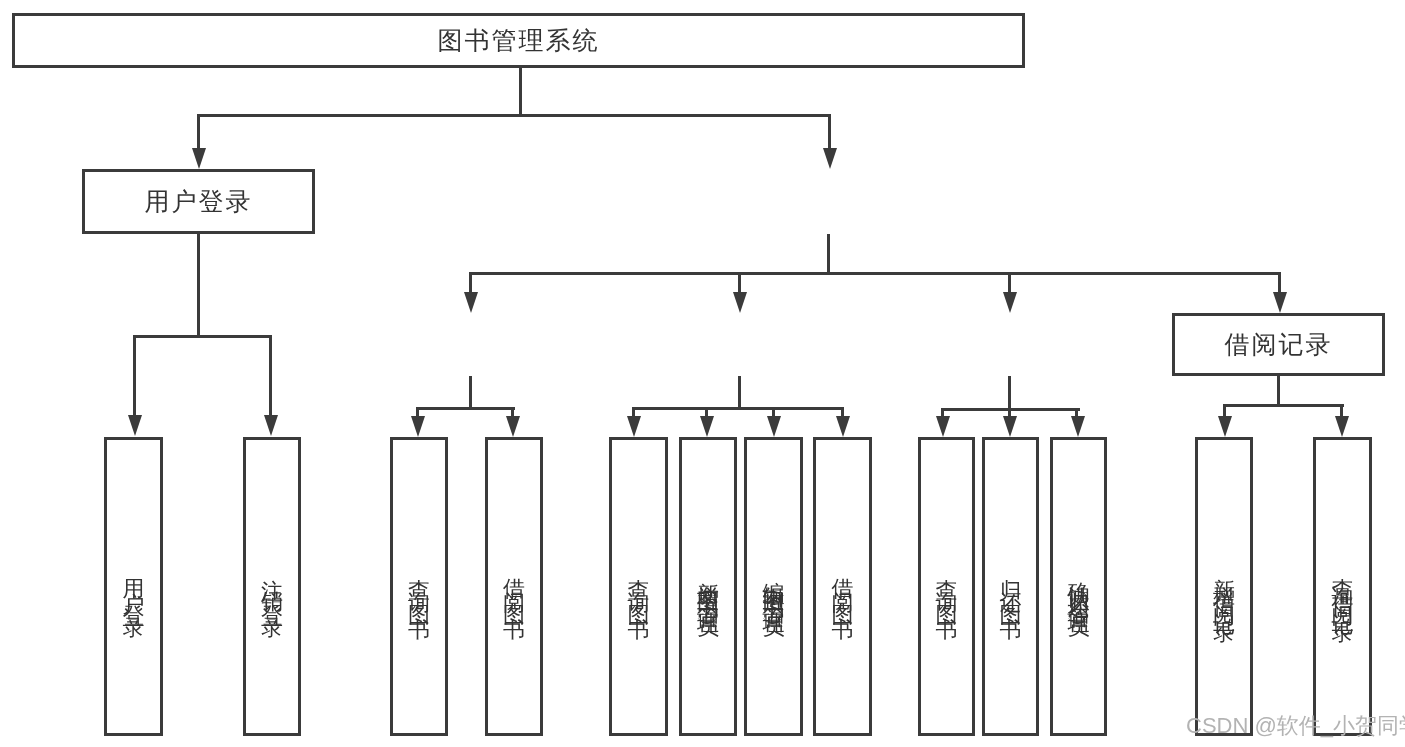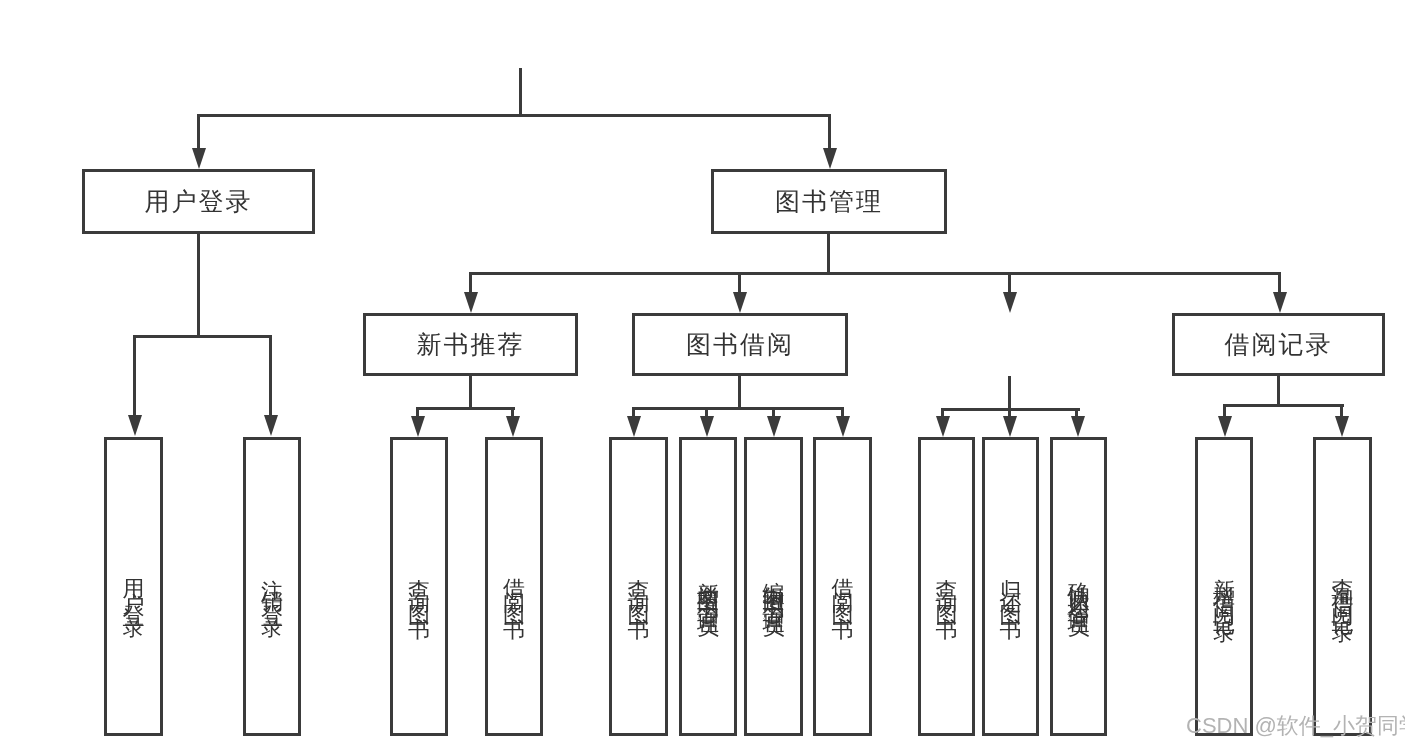--- a/index.html
+++ b/index.html
@@ -46,59 +46,53 @@
     position:absolute;left:1186px;top:711px;
     font-size:22px;color:var(--wm);
     z-index:6;white-space:nowrap;
   }
 </style>
 </head>
 <body>
 
 <div id="canvas">
 
+  <div class="box hnode" style="left:12px;top:13px;width:1013px;height:55px;">
+    <span>图书管理系统</span>
+  </div>
 
   <div class="vline" style="left:519px;top:68px;height:47px;"></div>
   <div class="hline" style="left:197px;top:114px;width:634px;"></div>
   <div class="vline" style="left:197px;top:114px;height:36px;"></div>
   <div class="vline" style="left:828px;top:114px;height:36px;"></div>
   <div class="arrow" style="left:192px;top:148px;"></div>
   <div class="arrow" style="left:823px;top:148px;"></div>
 
   <div class="box hnode" style="left:82px;top:169px;width:233px;height:65px;">
     <span>用户登录</span>
-  </div>
-  <div class="box hnode" style="left:711px;top:169px;width:236px;height:65px;">
-    <span>图书管理</span>
   </div>
 
   <div class="vline" style="left:197px;top:234px;height:102px;"></div>
   <div class="hline" style="left:133px;top:335px;width:139px;"></div>
   <div class="vline" style="left:133px;top:335px;height:81px;"></div>
   <div class="vline" style="left:269px;top:335px;height:81px;"></div>
   <div class="arrow" style="left:128px;top:415px;"></div>
   <div class="arrow" style="left:264px;top:415px;"></div>
 
   <div class="vline" style="left:827px;top:234px;height:39px;"></div>
   <div class="hline" style="left:469px;top:272px;width:812px;"></div>
   <div class="vline" style="left:469px;top:272px;height:22px;"></div>
   <div class="vline" style="left:738px;top:272px;height:22px;"></div>
   <div class="vline" style="left:1008px;top:272px;height:22px;"></div>
   <div class="vline" style="left:1278px;top:272px;height:22px;"></div>
   <div class="arrow" style="left:464px;top:292px;"></div>
   <div class="arrow" style="left:733px;top:292px;"></div>
   <div class="arrow" style="left:1003px;top:292px;"></div>
   <div class="arrow" style="left:1273px;top:292px;"></div>
 
-  <div class="box hnode" style="left:363px;top:313px;width:215px;height:63px;">
-    <span>新书推荐</span>
-  </div>
-  <div class="box hnode" style="left:632px;top:313px;width:216px;height:63px;">
-    <span>图书借阅</span>
-  </div>
   <div class="box hnode" style="left:1172px;top:313px;width:213px;height:63px;">
     <span>借阅记录</span>
   </div>
 
   <div class="vline" style="left:469px;top:376px;height:32px;"></div>
   <div class="hline" style="left:416px;top:407px;width:99px;"></div>
   <div class="vline" style="left:416px;top:407px;height:10px;"></div>
   <div class="vline" style="left:511px;top:407px;height:10px;"></div>
   <div class="arrow" style="left:411px;top:416px;"></div>
   <div class="arrow" style="left:506px;top:416px;"></div>

